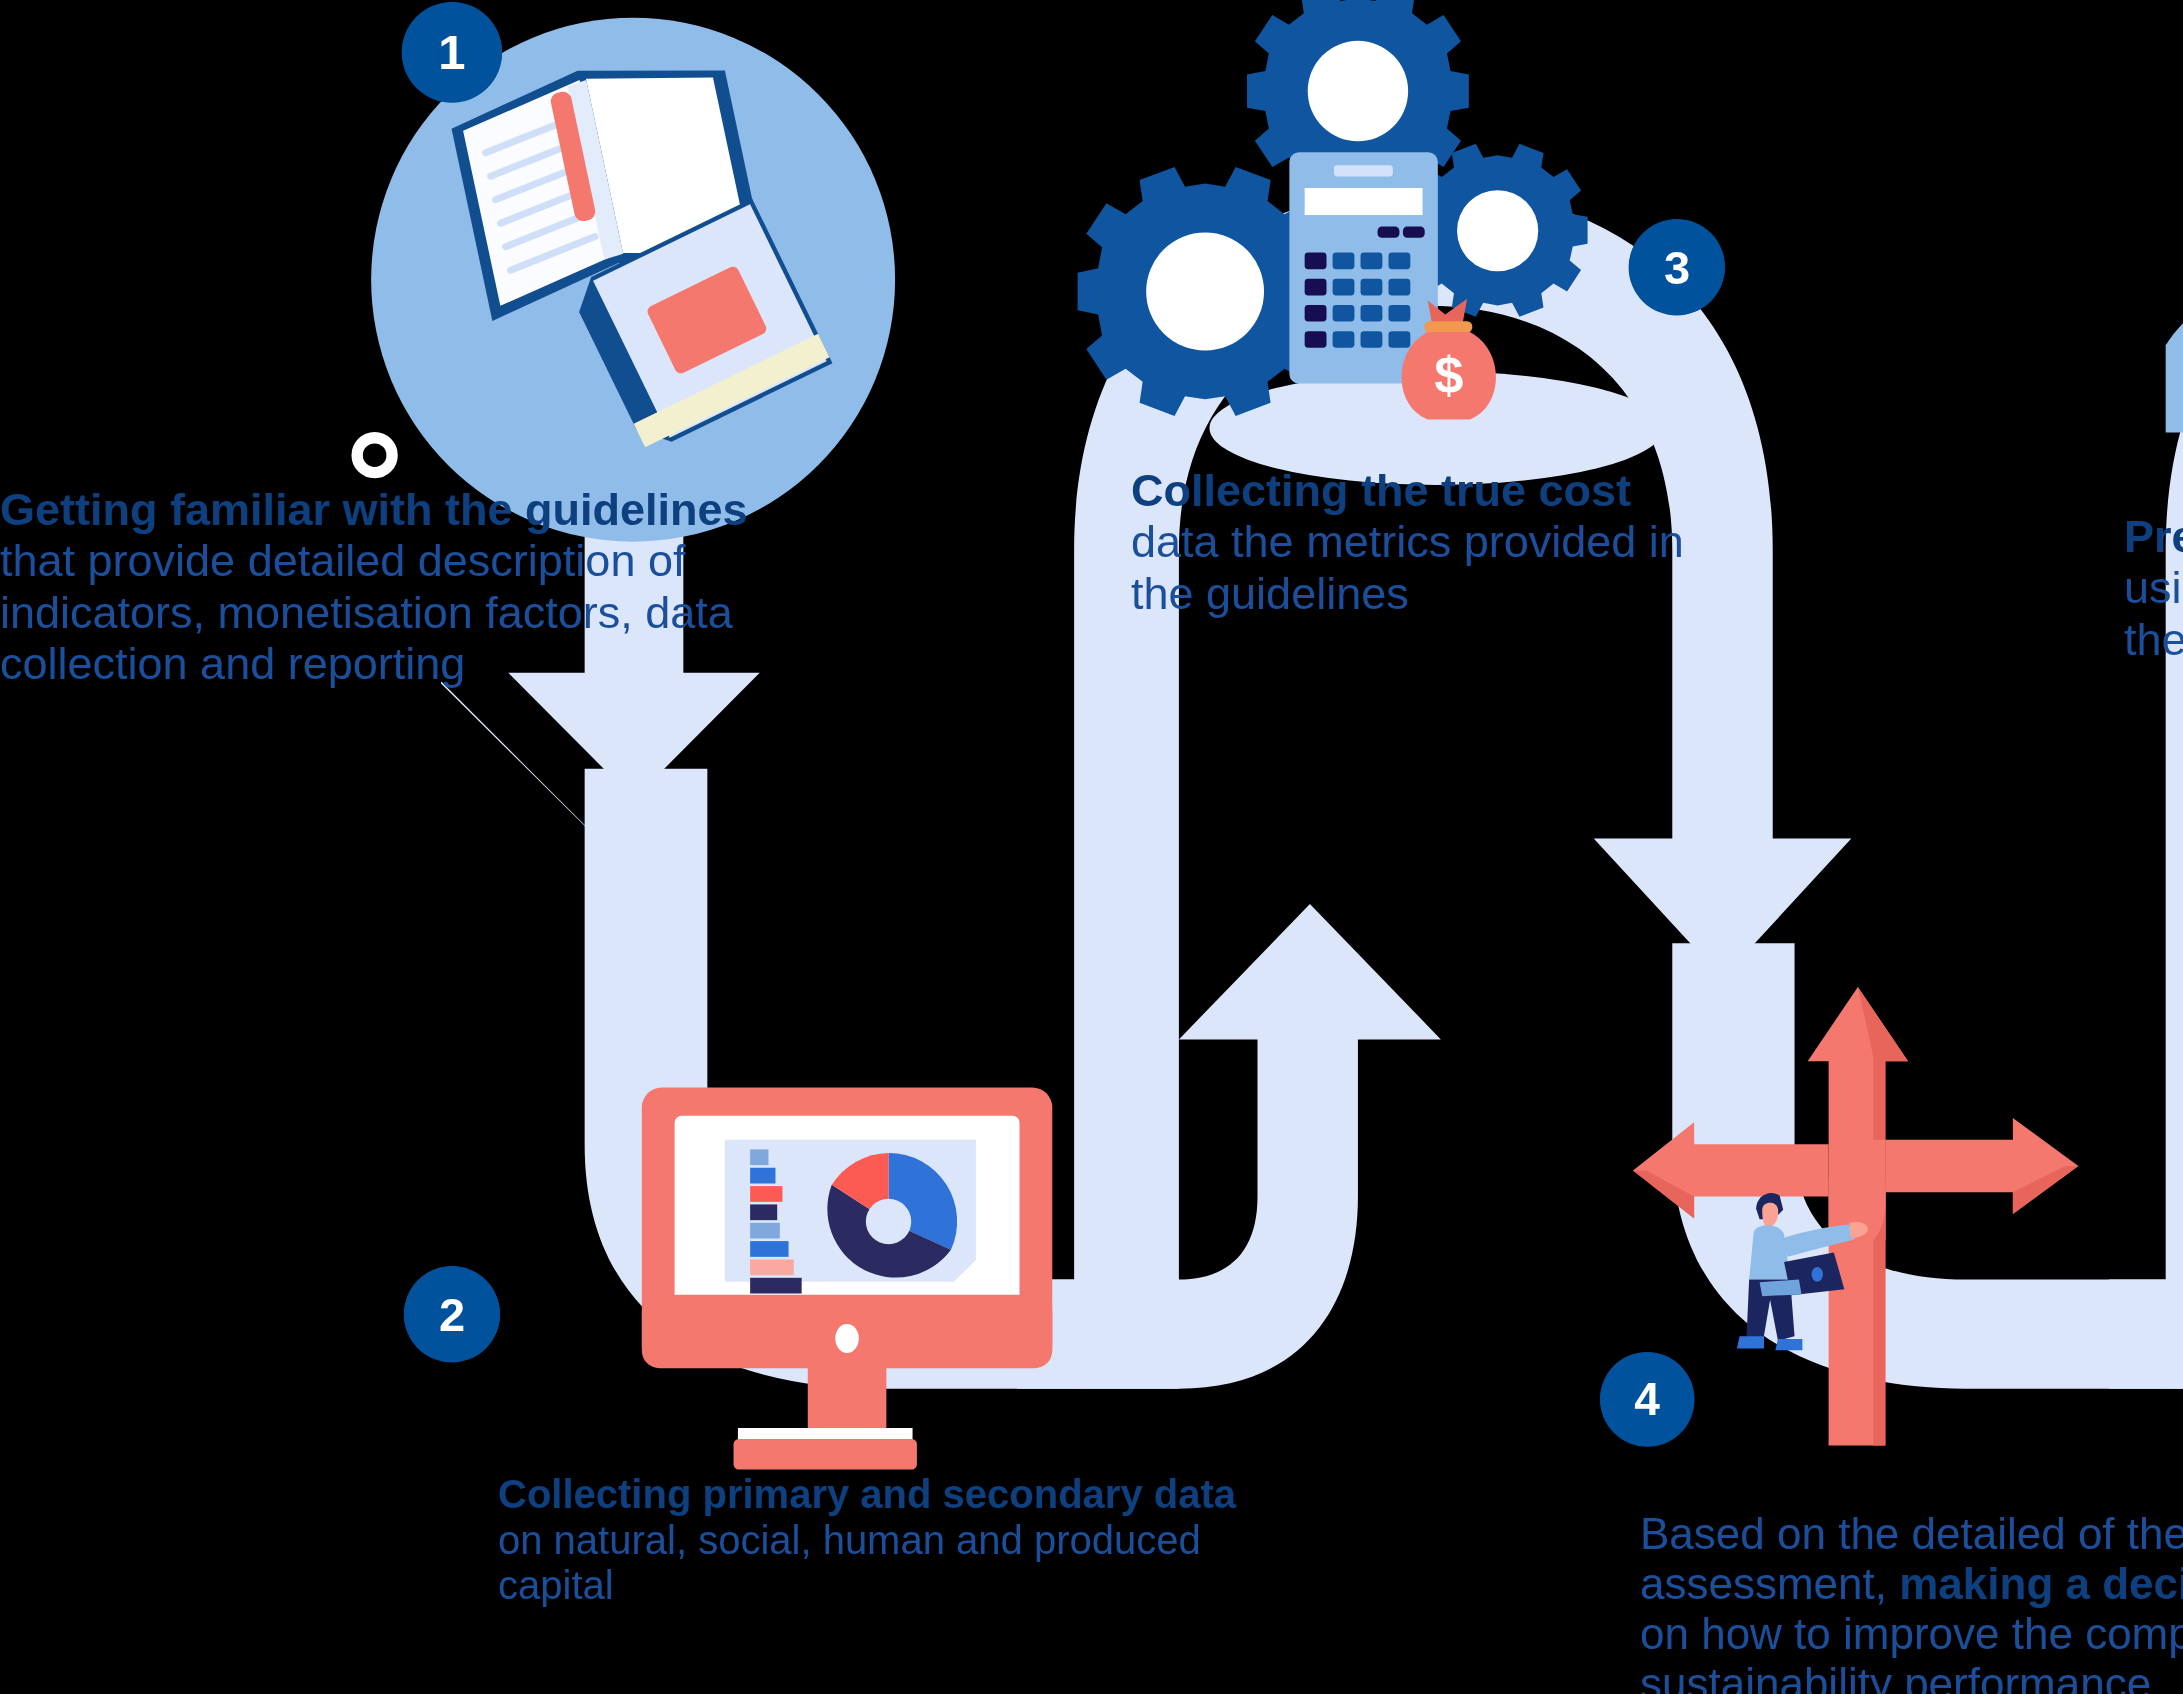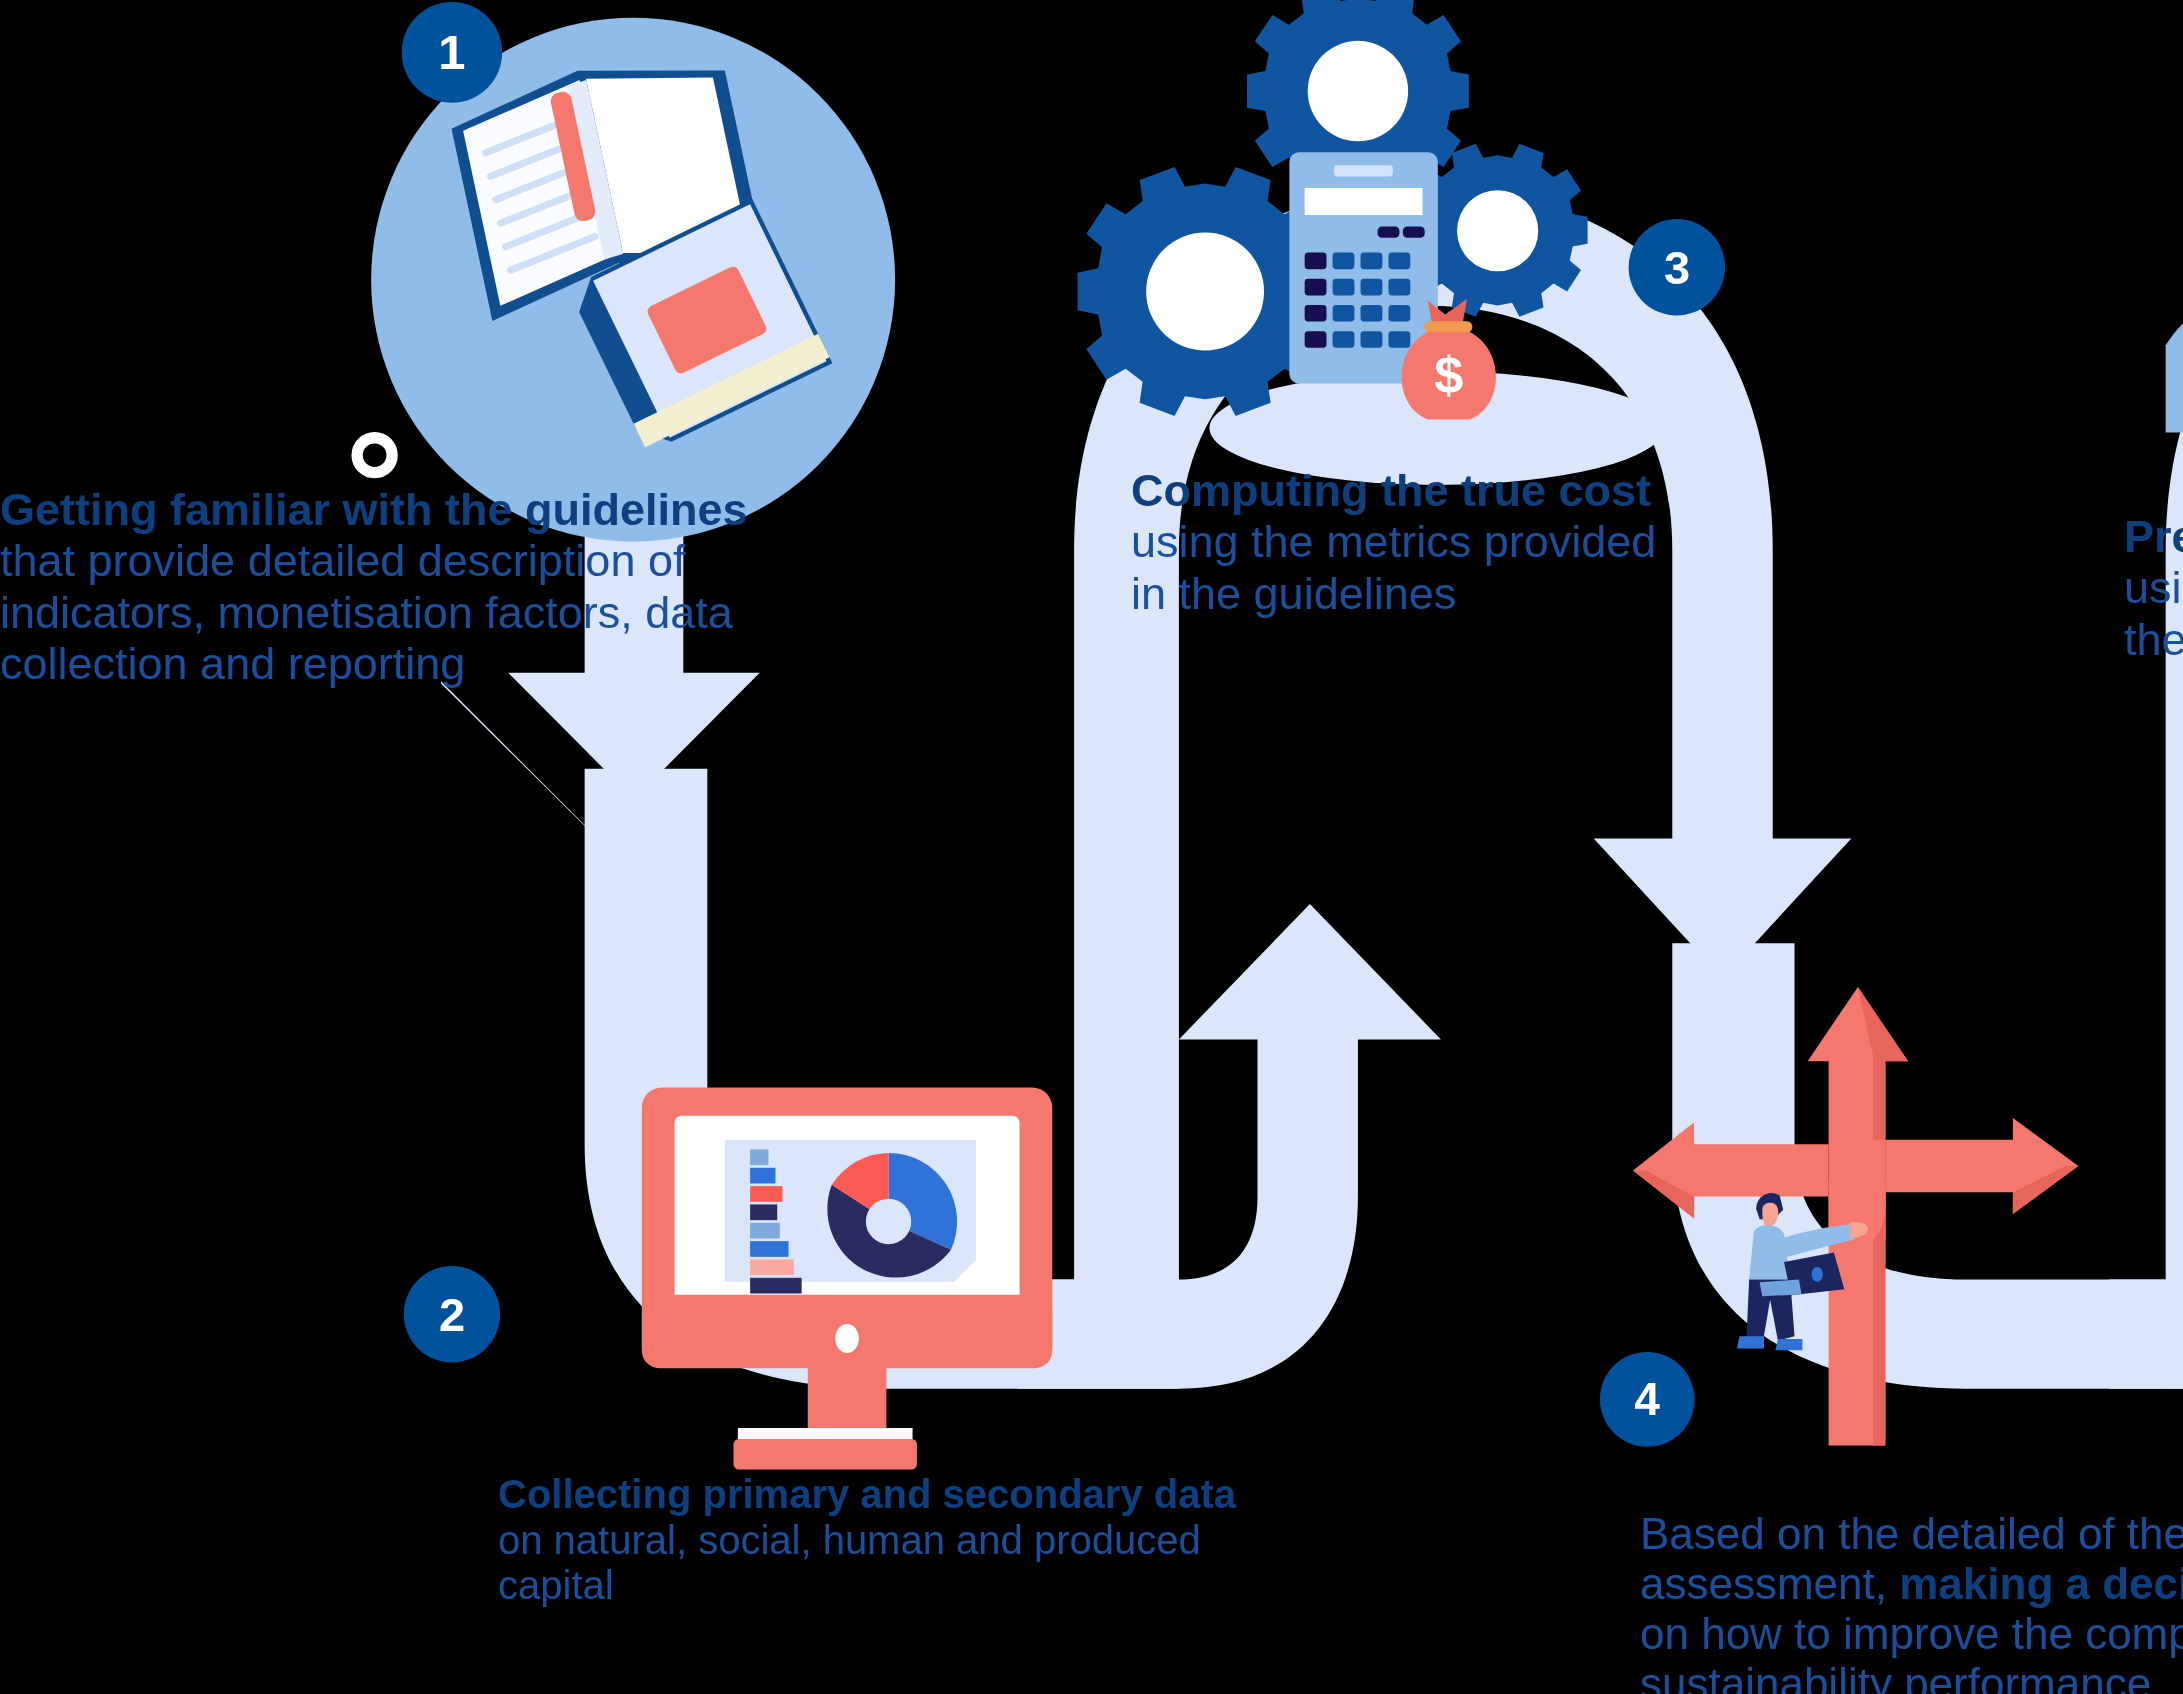--- a/index.html
+++ b/index.html
@@ -401,21 +401,21 @@
 
   <div class="txt" style="left:0px;top:484px;width:769px;font-size:45px;">
     <b>Getting familiar with the guidelines</b><span> that provide detailed description of indicators, monetisation factors, data collection and reporting</span>
   </div>
 
   <div class="txt" style="left:498px;top:1472px;width:751px;font-size:40px;">
     <b>Collecting primary and secondary data</b><span> on natural, social, human and produced capital</span>
   </div>
 
   <div class="txt" style="left:1131px;top:465px;width:563px;font-size:45px;">
-    <b>Computing the true cost</b><span> using the metrics provided in the guidelines</span>
+    <b>Collecting the true cost</b><span> data the metrics provided in the guidelines</span>
   </div>
 
   <div class="txt" style="left:1640px;top:1509px;width:690px;font-size:44px;">
     <span>Based on the detailed of the assessment, </span><b>making a decision</b><span> on how to improve the company's sustainability performance</span>
   </div>
 
   <div class="txt" style="left:2124px;top:511px;width:585px;font-size:45px;">
     <b>Preparing external report,</b><span> using instructions provided in the guidelines</span>
   </div>
 

